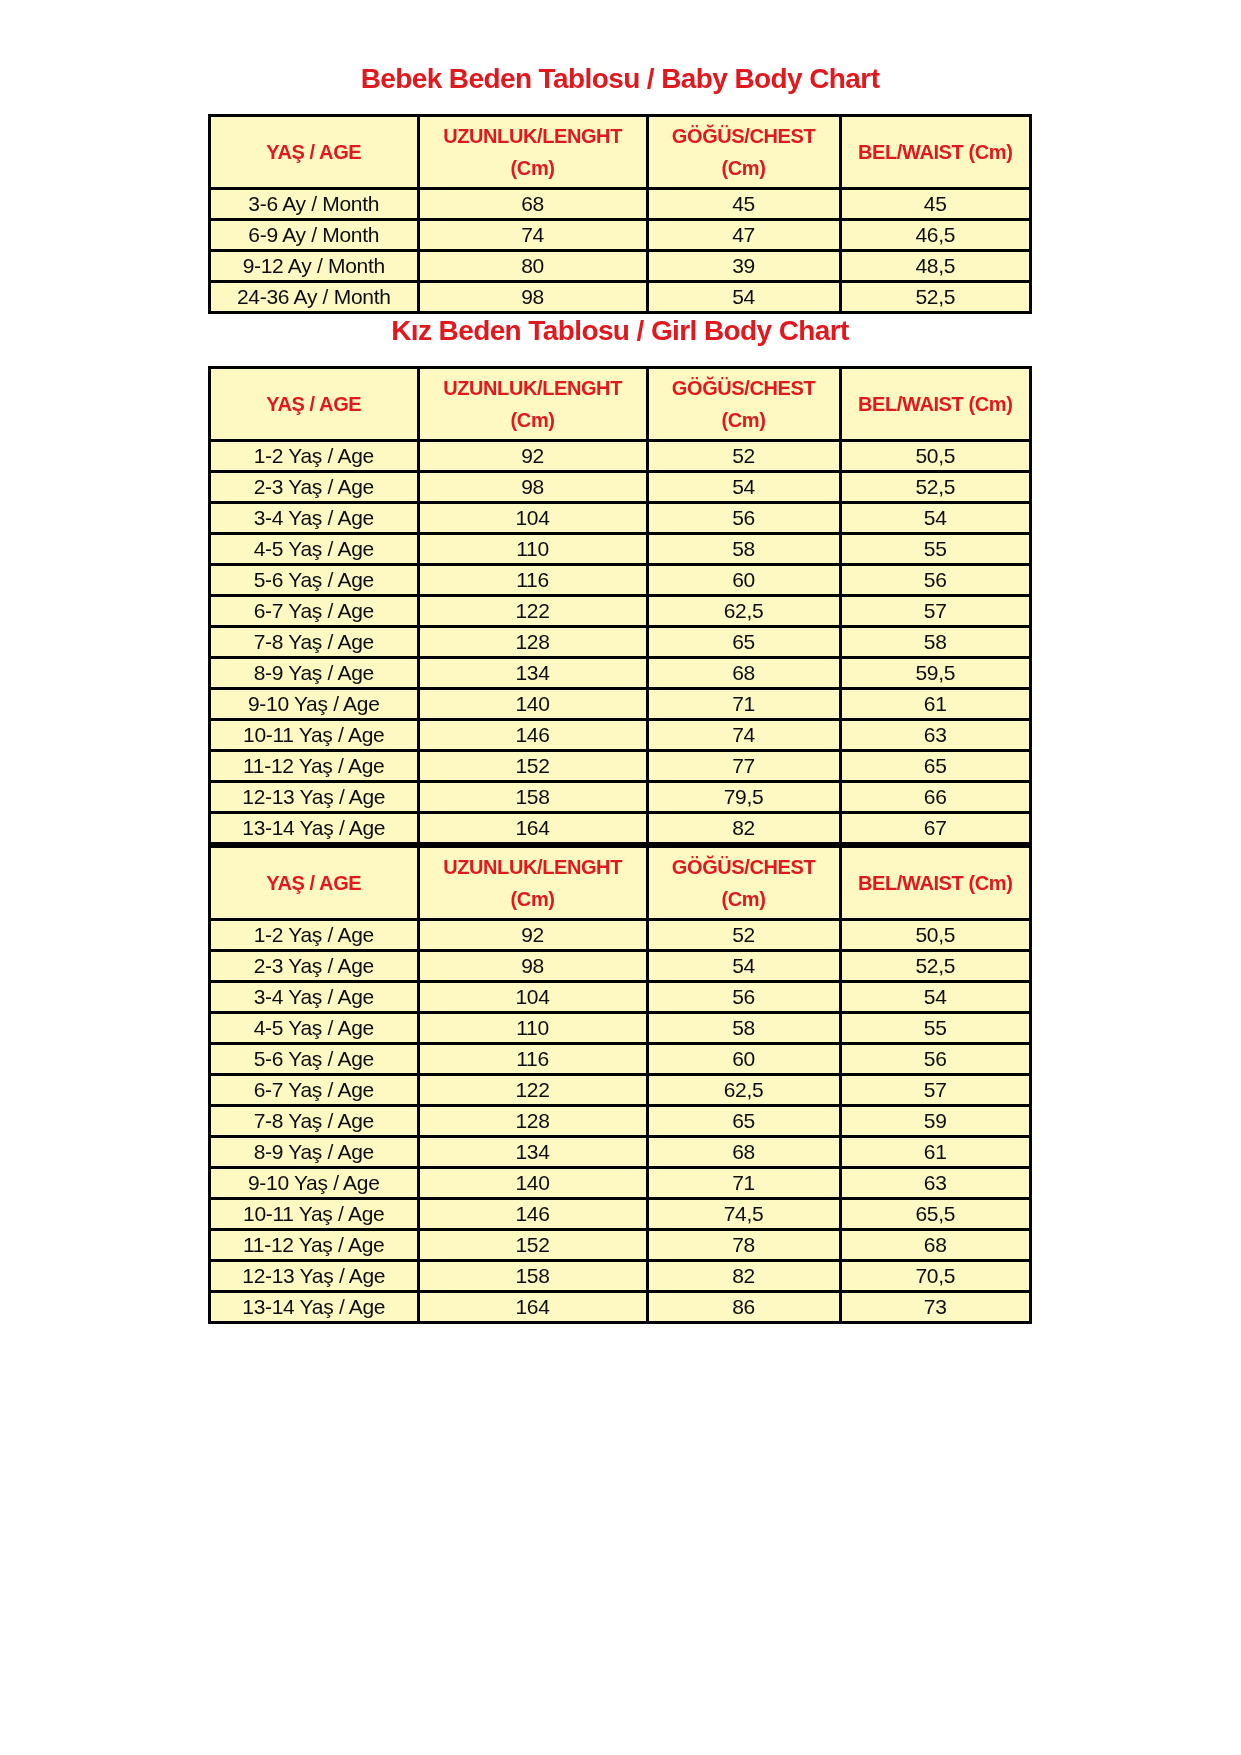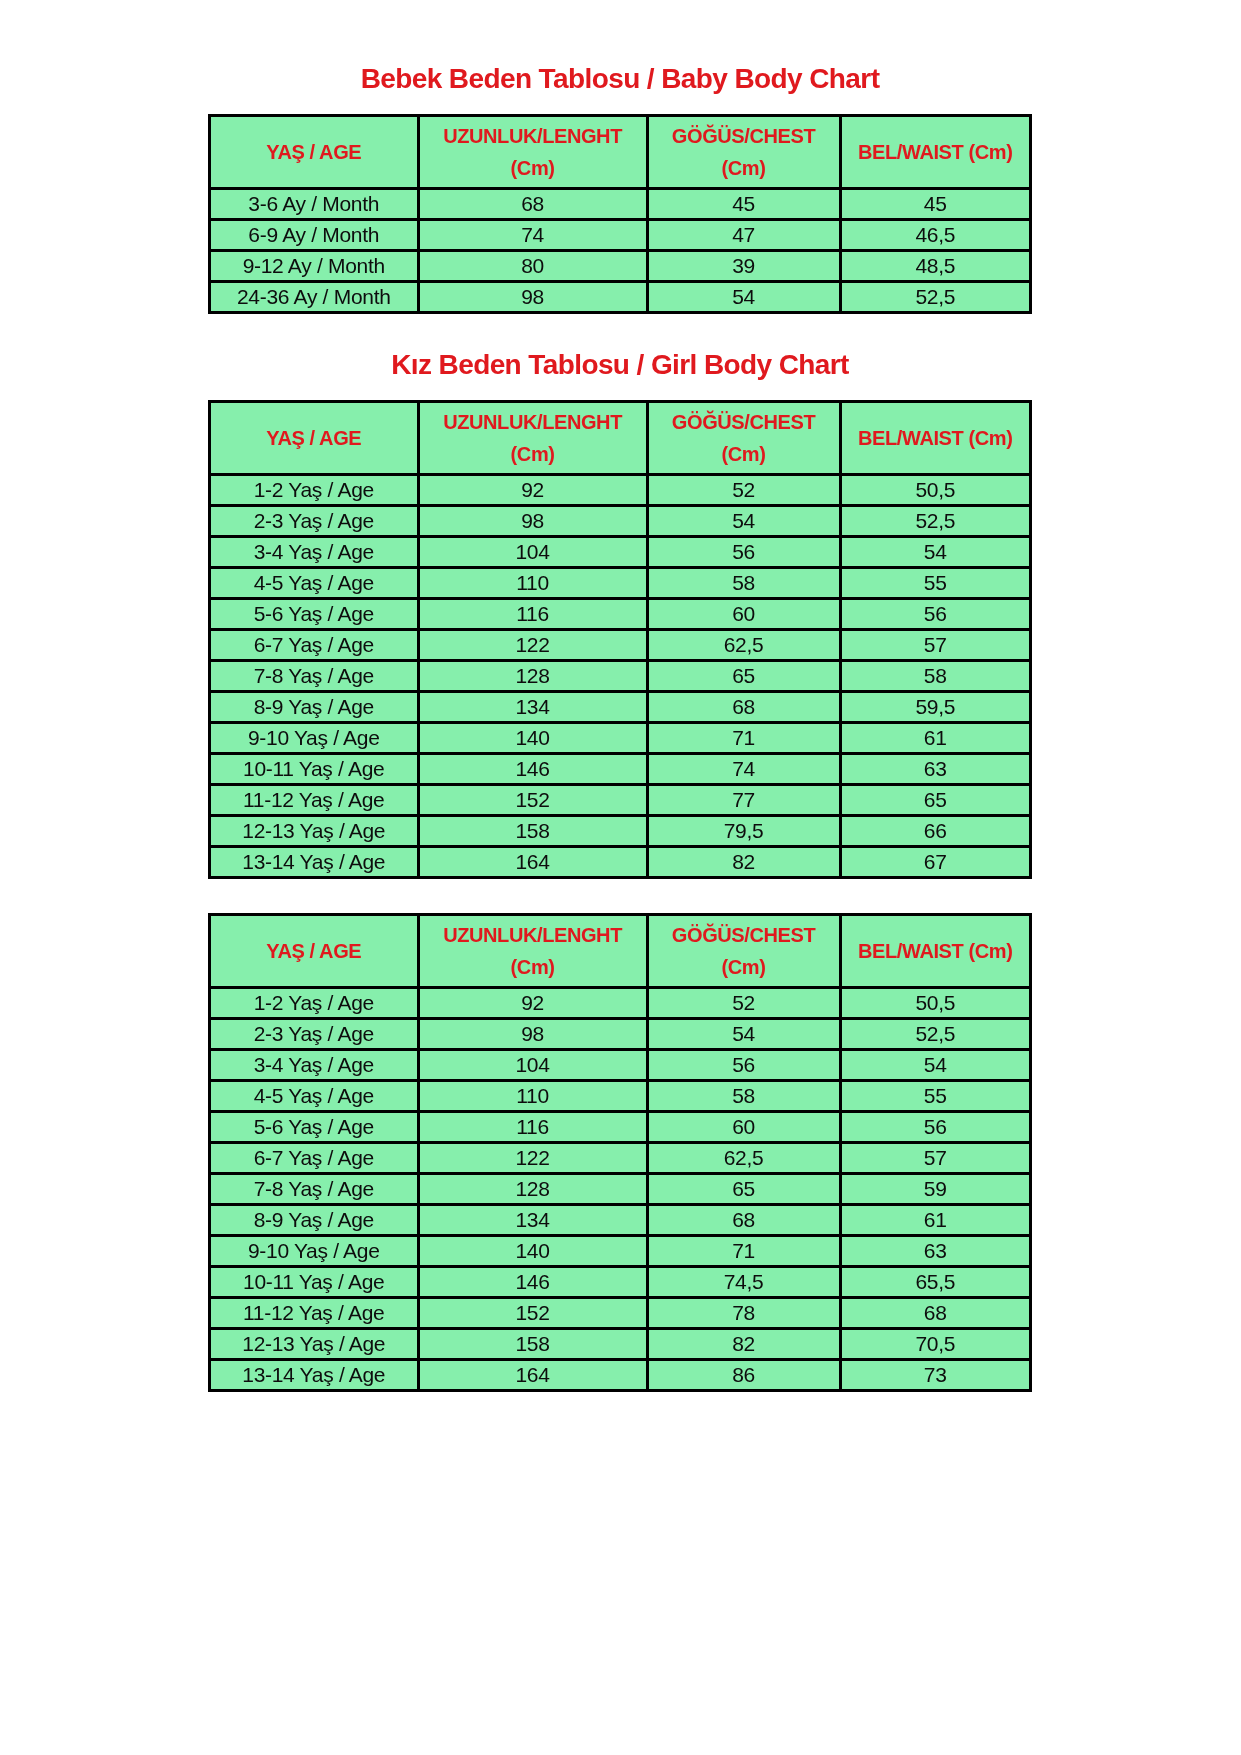--- a/index.html
+++ b/index.html
@@ -9,36 +9,36 @@
     background: #ffffff;
     font-family: "Liberation Sans", sans-serif;
     color: #0d0d0d;
     overflow: hidden;
   }
   .page {
     width: 824px;
     margin-left: 208px;
     padding-top: 62px;
   }
-  .chart-section + .chart-section { margin-top: 34px; }
+  .chart-section + .chart-section { }
   .table-title {
     margin: 0 0 18px 0;
     text-align: center;
     font-size: 28px;
     font-weight: bold;
     line-height: 34px;
     letter-spacing: -0.6px;
     color: var(--accent, #e0191e);
     white-space: nowrap;
   }
   table.size-table {
     border-collapse: collapse;
     width: 100%;
     table-layout: fixed;
-    background: #86efac;
+    background: #fef9c3;
   }
   .size-table th, .size-table td {
     border: 3px solid #000000;
     text-align: center;
     vertical-align: middle;
     padding: 0 2px;
     overflow: hidden;
   }
   .size-table th {
     color: var(--accent, #e0191e);

